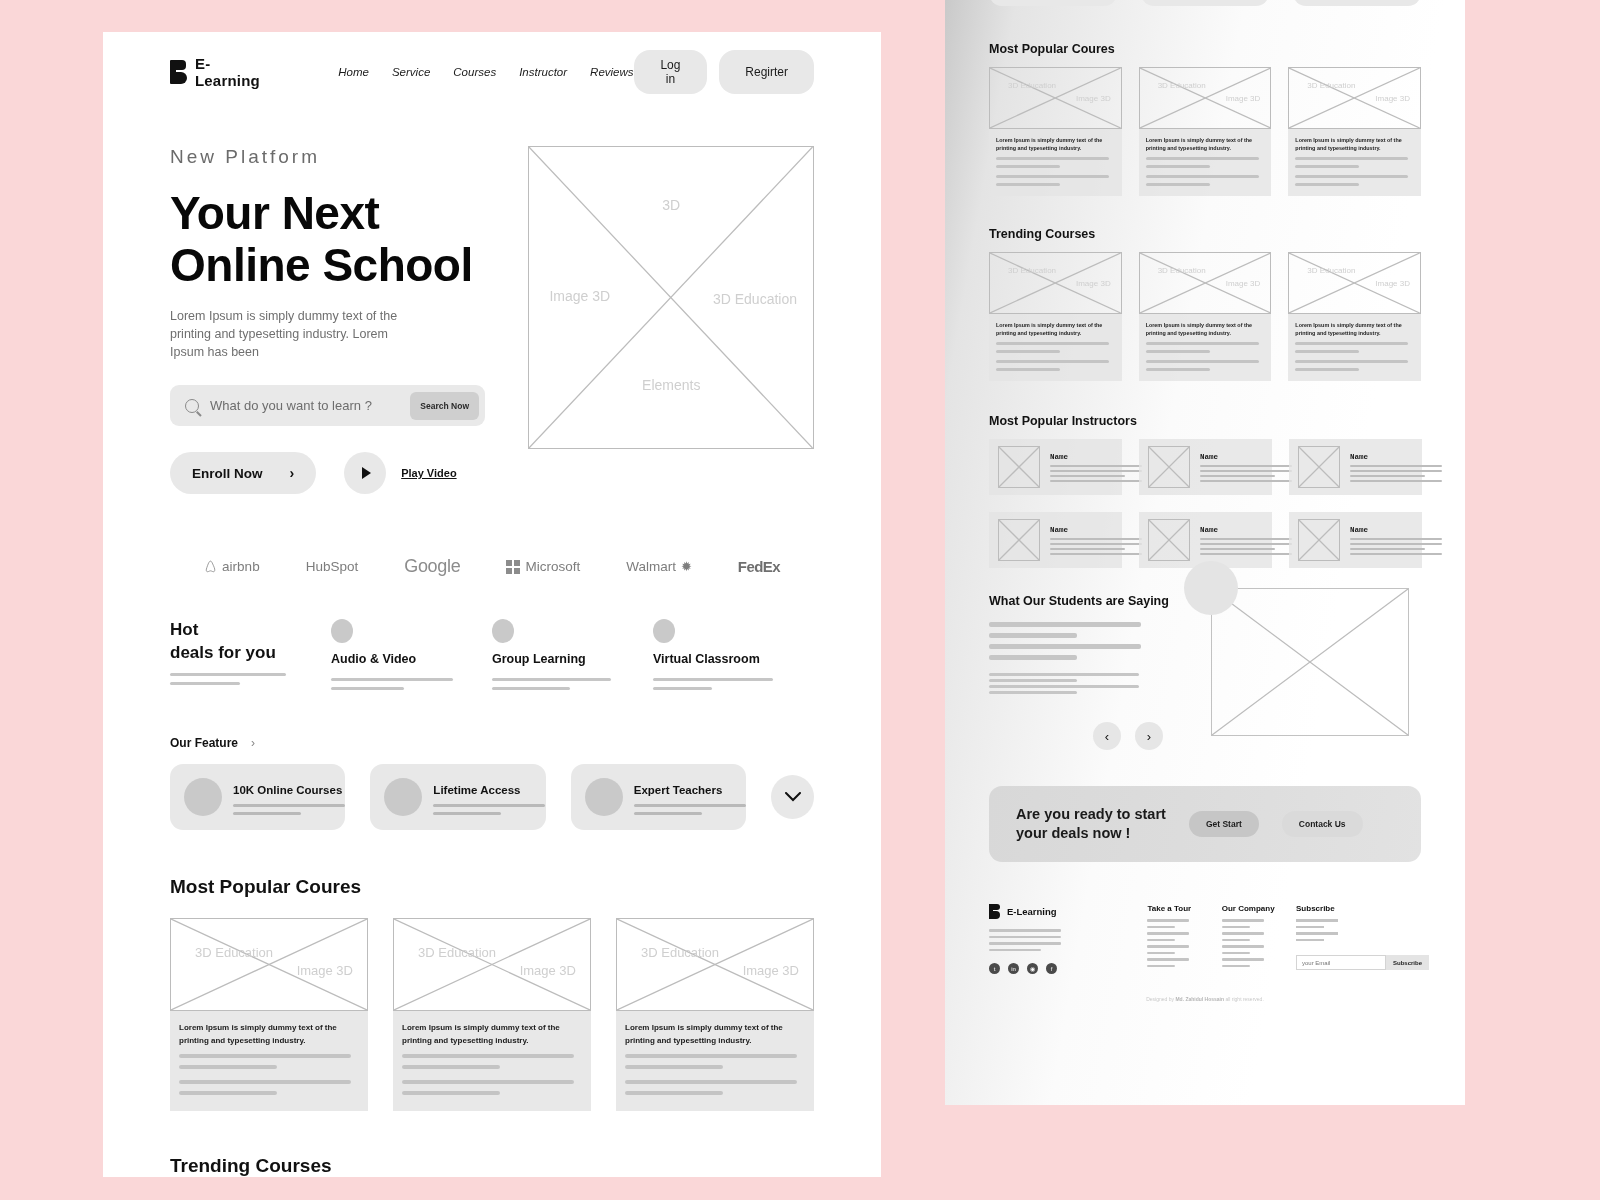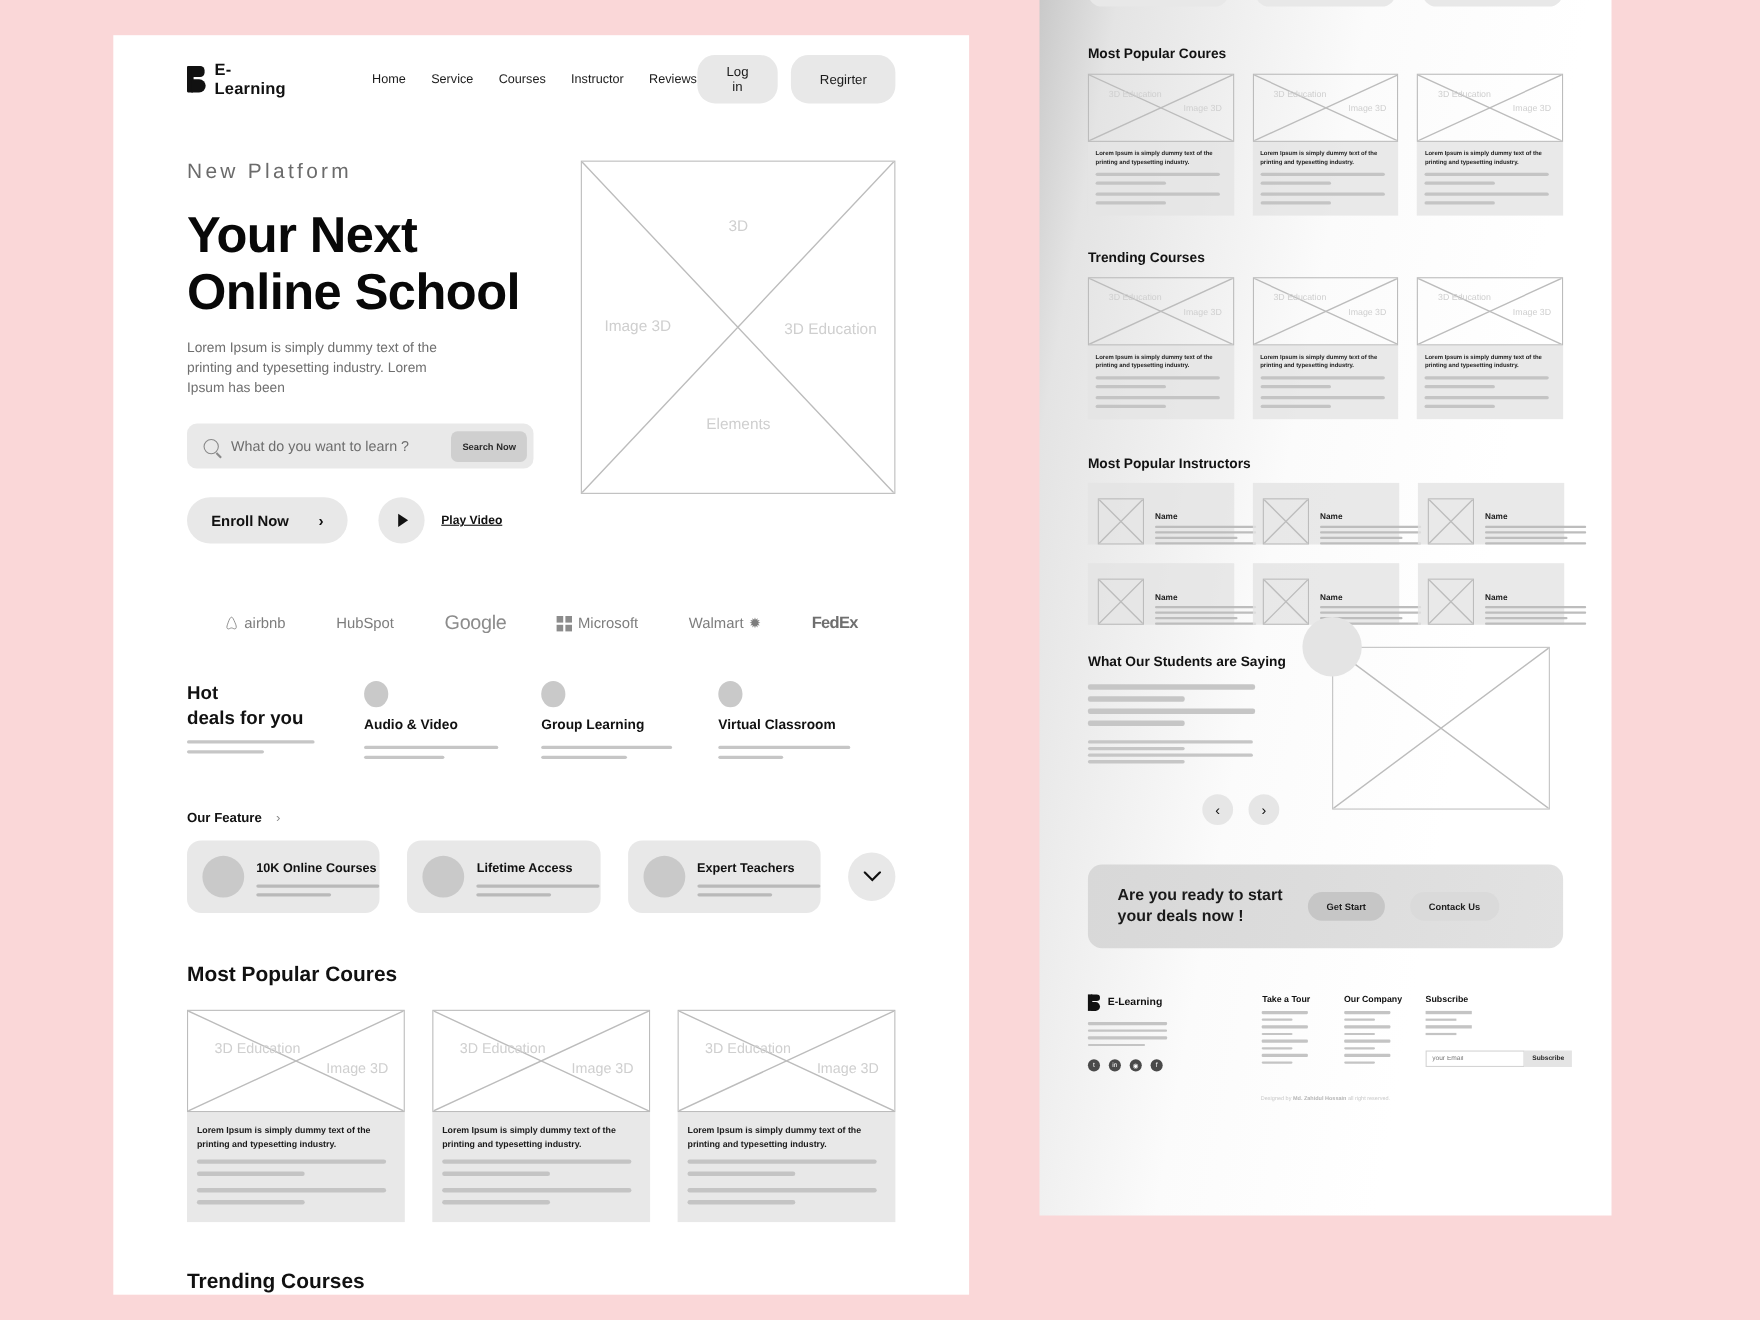--- a/index.html
+++ b/index.html
@@ -22,21 +22,21 @@
 
   
   .navbar { display: flex; align-items: center; padding-top: 18px; }
   .brand { display: flex; align-items: center; gap: 9px; }
   .brand-mark { width: 17px; height: 24px; position: relative; }
   .brand-mark .b1 { position:absolute; left:0; top:0; width:6px; height:24px; background:#111; border-radius:1px;}
   .brand-mark .b2 { position:absolute; left:4px; top:0; width:12px; height:10px; background:#111; border-radius:0 4px 4px 0;}
   .brand-mark .b3 { position:absolute; left:4px; top:12px; width:13px; height:12px; background:#111; border-radius:0 6px 6px 0;}
   .brand-name { font-size: 15px; font-weight: 600; color: #111; letter-spacing: .2px;}
   .nav-links { display: flex; gap: 23px; margin-left: 68px; }
-  .nav-links a { font-size: 11.5px; color: #1b1b1b; text-decoration: none; }
+  .nav-links a { font-size: 11.5px; color: #1b1b1b; text-decoration: none; font-style: italic; }
   .nav-actions { margin-left: auto; display: flex; gap: 12px; }
   .btn-pill {
     background: #e8e8e8; border: none; border-radius: 16px;
     font-size: 12px; color: #1b1b1b; padding: 8px 26px; cursor: pointer;
     font-family: inherit;
   }
 
   
   .hero { display: flex; margin-top: 52px; }
   .hero-left { width: 340px; }
@@ -127,21 +127,21 @@
   .rinner { padding: 0 44px; }
   .r-sec-title { font-size: 12.5px; font-weight: 800; color:#121212; }
   .r-cards { display:flex; gap: 17px; margin-top: 11px;}
   .r-card { width: 133px; }
   .r-ph { height: 62px; }
   .r-body { background: rgba(228,228,228,.82); padding: 7px 7px 10px;}
   .r-body p { font-size: 5.4px; font-weight:700; color:#1d1d1d; line-height:1.5;}
   .rbar { height: 3px; background:#c4c4c4; border-radius:2px; margin-top:5px;}
 
   .ins-grid { display:grid; grid-template-columns: repeat(3,133px); gap: 17px 17px; margin-top: 11px;}
-  .ins-card { height: 56px; background: rgba(228,228,228,.8); display:flex; align-items:flex-end; padding: 0 9px; gap:10px;}
+  .ins-card { height: 56px; background: rgba(228,228,228,.8); display:flex; align-items:center; padding: 0 9px; gap:10px;font-family:Liberation Mono, monospace;}
   .ins-ph { width: 42px; height: 42px; flex:none;}
   .ins-name { font-size: 7.5px; font-weight:700; color:#1c1c1c;}
   .ins-lines { margin-top: 4px; }
   .ins-lines .l { height:2px; background:#bdbdbd; margin-top:3px; border-radius:1px;}
 
   .testi { display:flex; margin-top: 20px; }
   .testi-left { width: 200px; padding-top: 6px;}
   .tline { height: 5px; background:#c6c6c6; border-radius:2px; margin-top:6px;}
   .arrows { display:flex; gap:14px; margin-top:28px; margin-left:104px;}
   .arrow-btn { width:28px;height:28px;border-radius:50%;background:#e6e6e6;display:flex;align-items:center;justify-content:center;font-size:13px;color:#111;cursor:pointer;}

